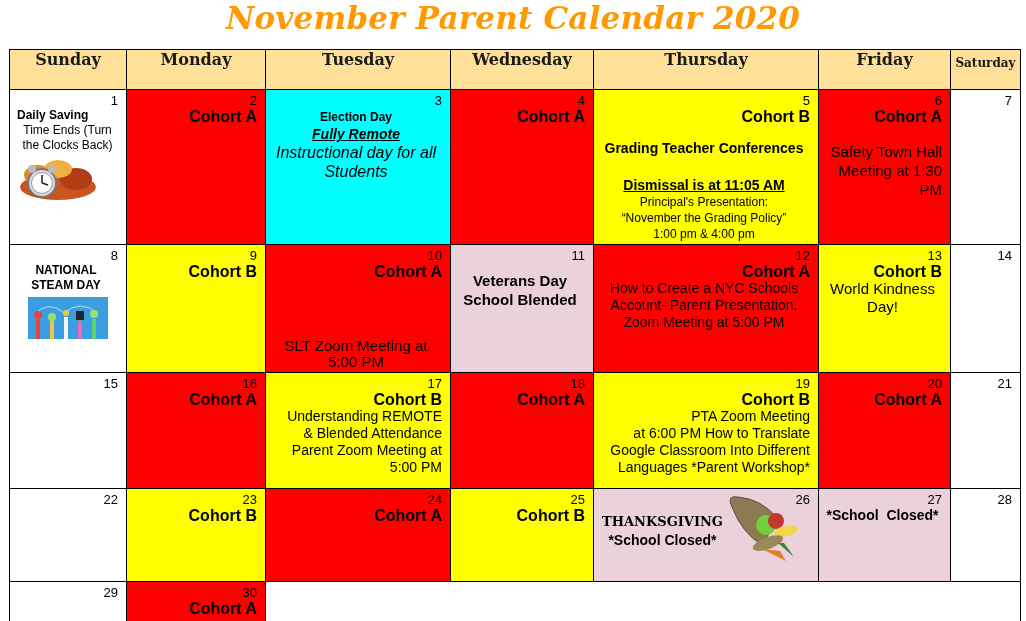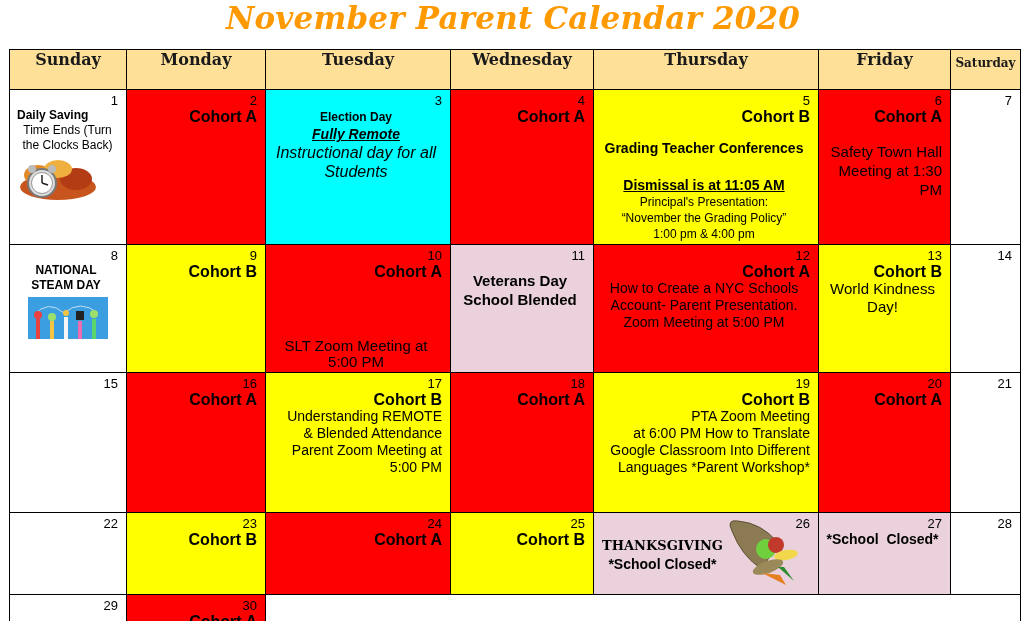--- a/index.html
+++ b/index.html
@@ -182,21 +182,21 @@
       <div class="ev" style="font-size:15px;line-height:18px;">World Kindness Day!</div>
     </div>
         </td>
     <td class="white">
           <div class="cell">
       <div class="num">14</div>
     </div>
         </td>
   </tr>
 
-  <tr style="height:140px">
+  <tr style="height:116px">
     <td class="white">
           <div class="cell">
       <div class="num">15</div>
     </div>
         </td>
     <td class="red">
           <div class="cell">
       <div class="num">16</div>
       <div class="cohort">Cohort A</div>
     </div>
@@ -228,21 +228,21 @@
       <div class="cohort">Cohort A</div>
     </div>
         </td>
     <td class="white">
           <div class="cell">
       <div class="num">21</div>
     </div>
         </td>
   </tr>
 
-  <tr style="height:82px">
+  <tr style="height:93px">
     <td class="white">
           <div class="cell">
       <div class="num">22</div>
     </div>
         </td>
     <td class="yellow">
           <div class="cell">
       <div class="num">23</div>
       <div class="cohort">Cohort B</div>
     </div>

